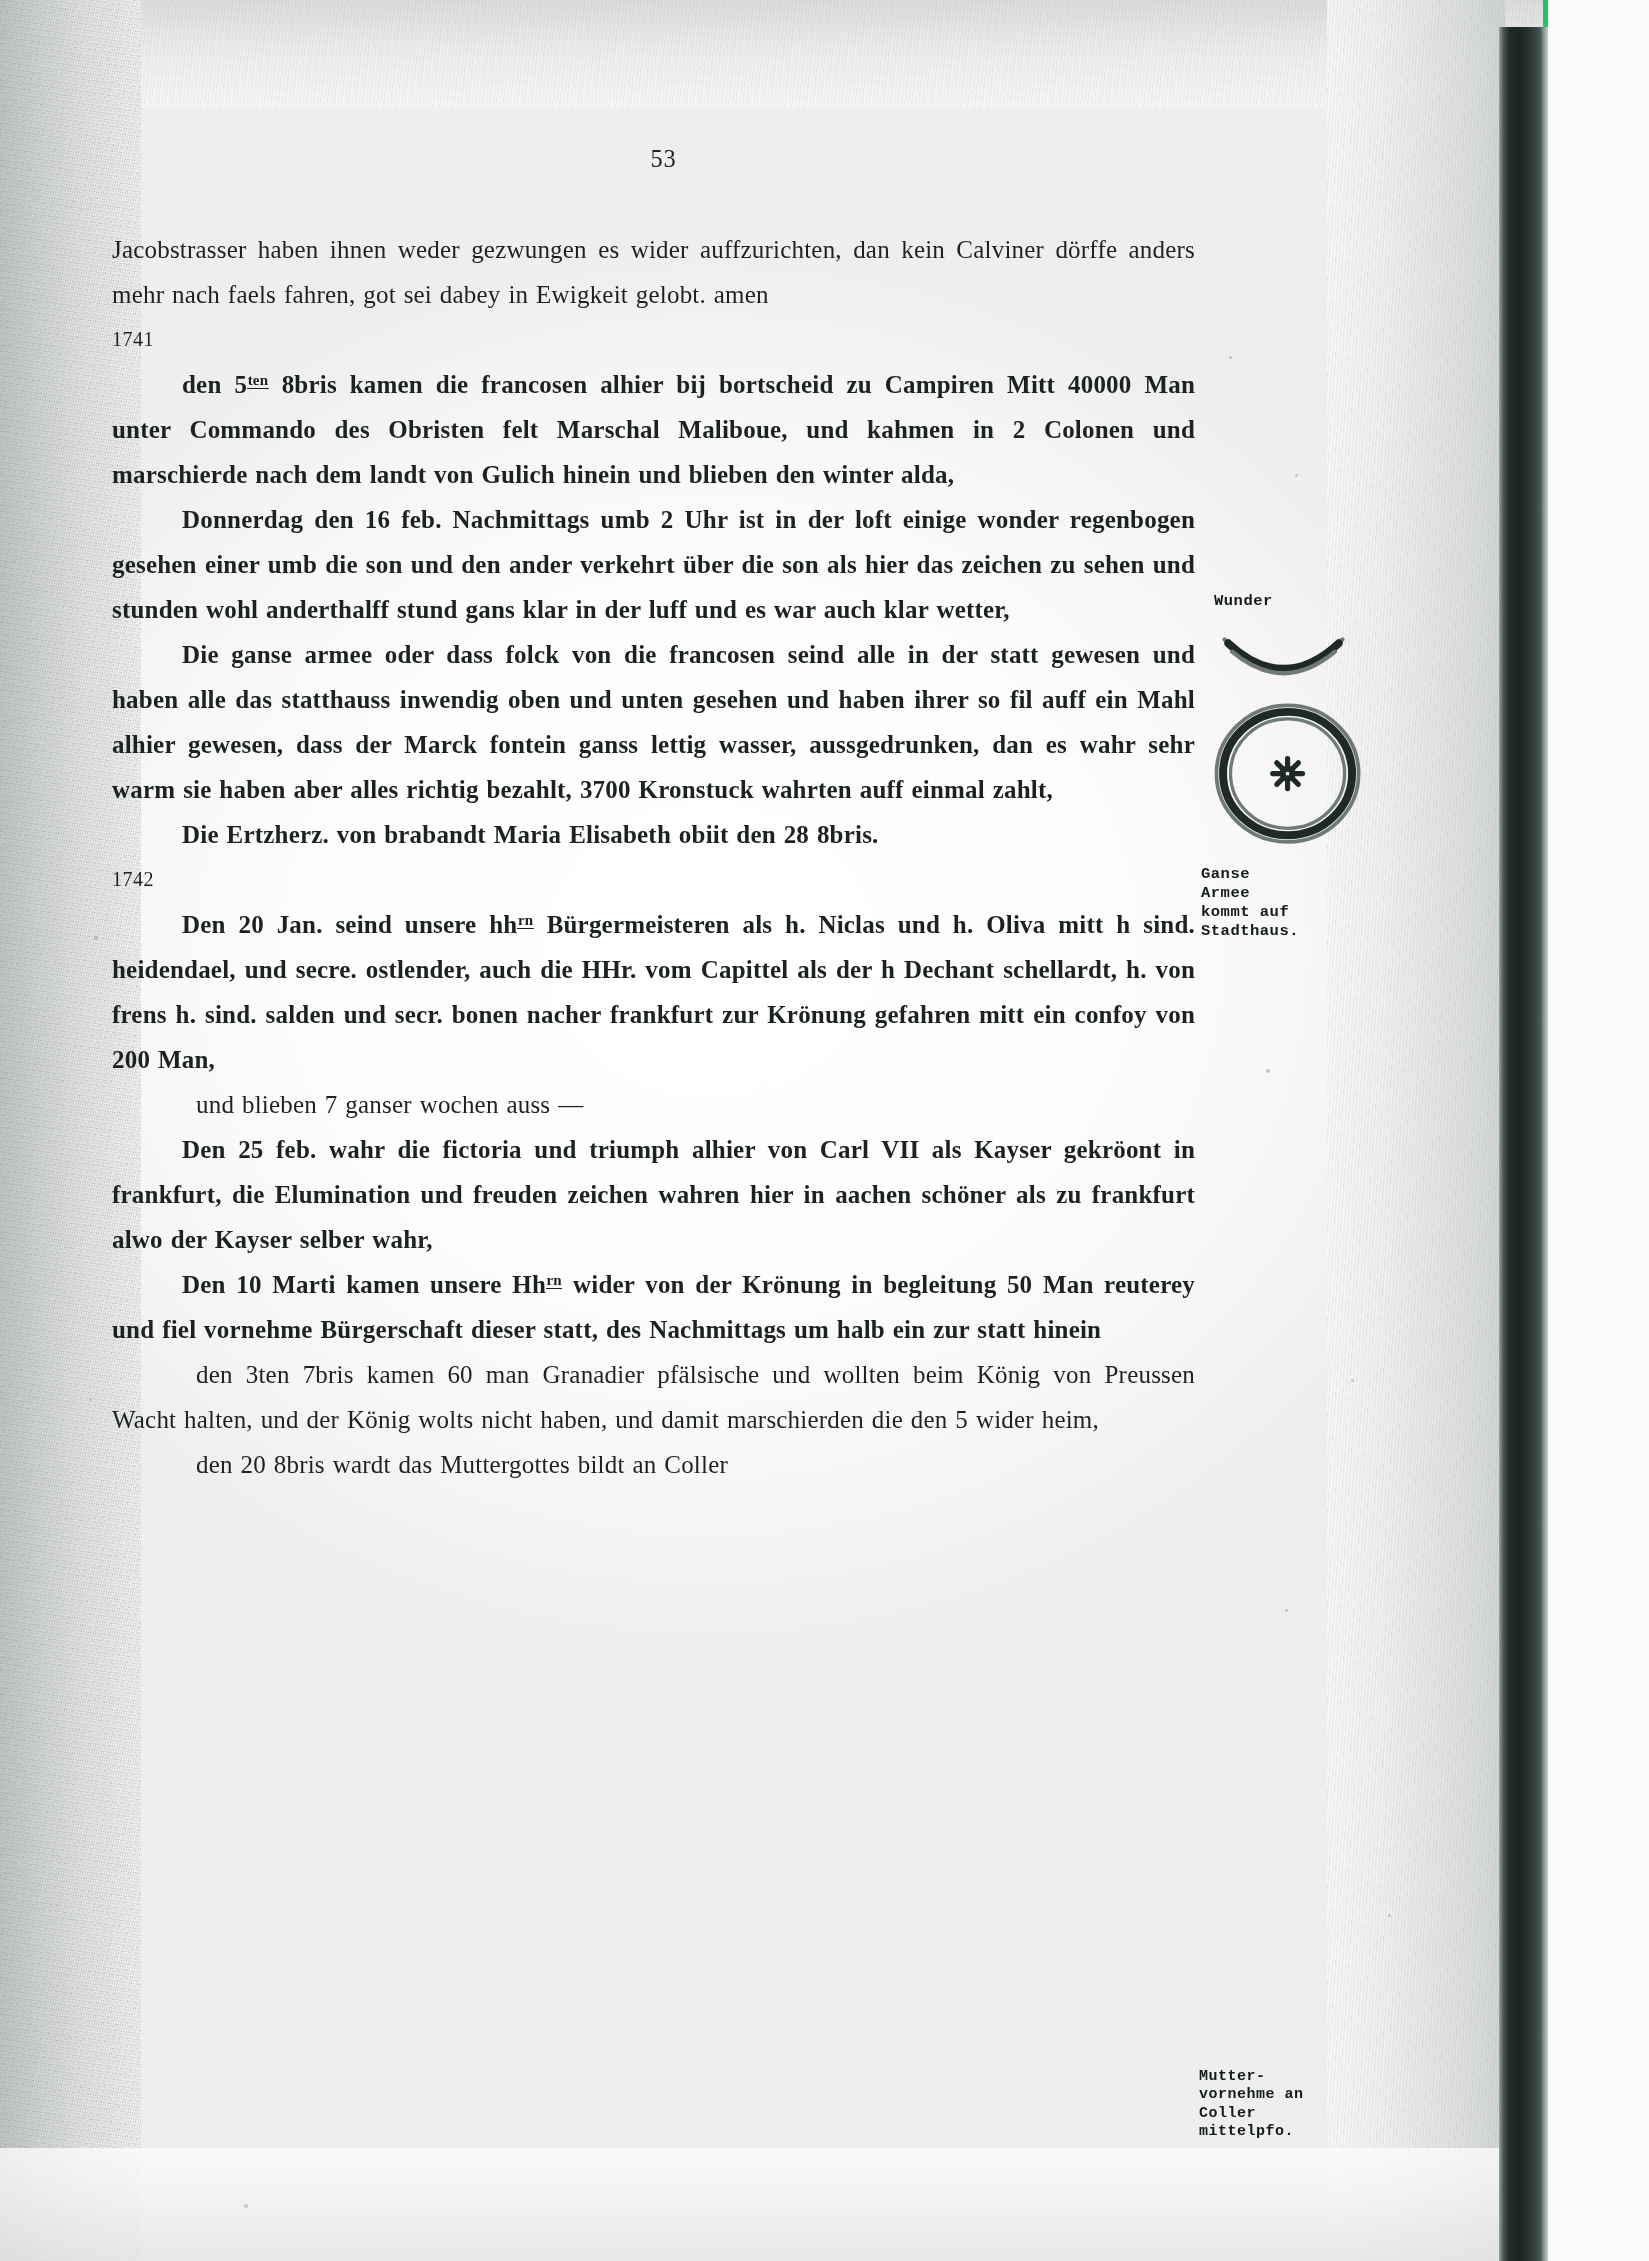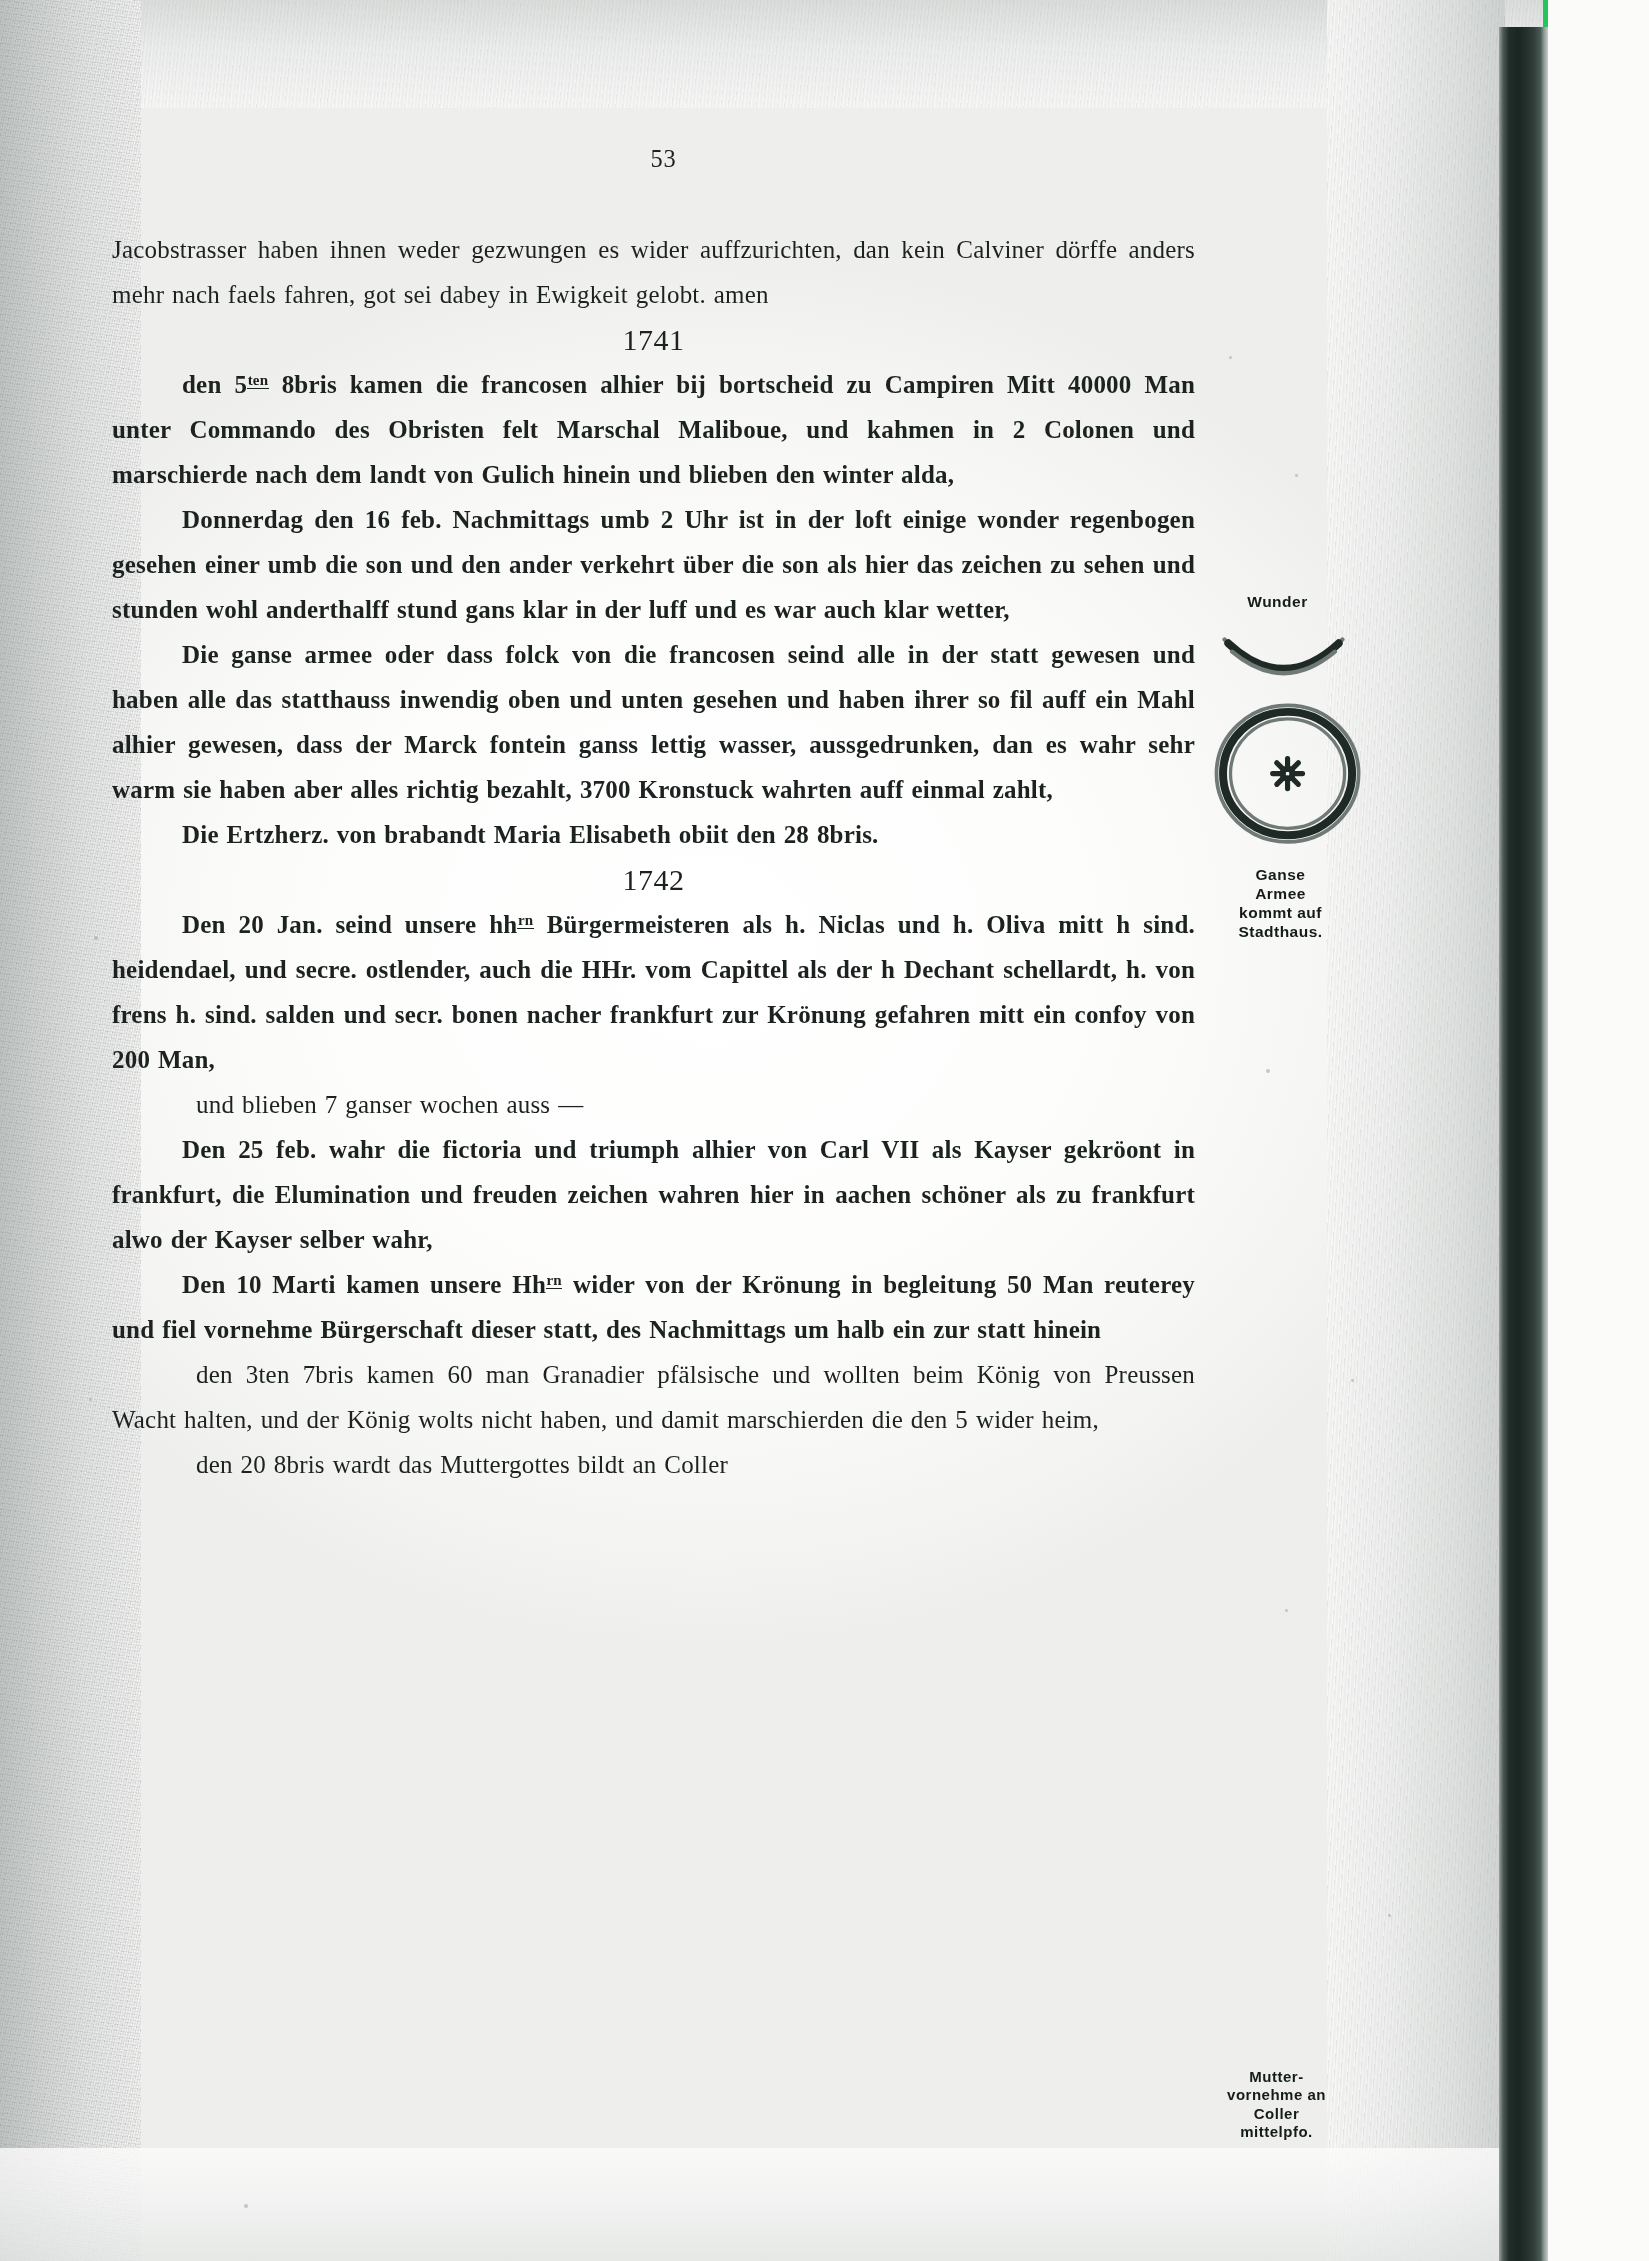--- a/index.html
+++ b/index.html
@@ -116,43 +116,42 @@
     font-size: 25px;
     line-height: 45px;
     letter-spacing: 0.2px;
     word-spacing: 1.4px;
   }
   .para.indent { text-indent: 70px; font-weight: bold; }
   .para.indent-lg { text-indent: 84px; }
 
   .year {
     margin: 0;
-    text-align: center;
-    font-size: 30px;
+    font-size: 20px;
     line-height: 45px;
     letter-spacing: 0.5px;
   }
 
   sup.abbr {
     font-size: .60em;
     vertical-align: .52em;
     border-bottom: 1.4px solid #1b2220;
     line-height: 1;
     padding: 0 0.5px;
   }
 
   
   .margin-note {
     position: absolute;
-    font-family: Liberation Sans, sans-serif;
+    font-family: Liberation Mono, monospace;
     font-weight: bold;
     font-size: 15.5px;
     line-height: 19px;
     letter-spacing: 0.5px;
-    text-align: center;
+    text-align: left;
     color: #141c1a;
   }
 
   #note-wunder { left: 1214px; top: 592px; width: 127px; }
 
   .rainbow-wrap {
     position: absolute;
     left: 1218px;
     top: 629px;
     width: 131px;

